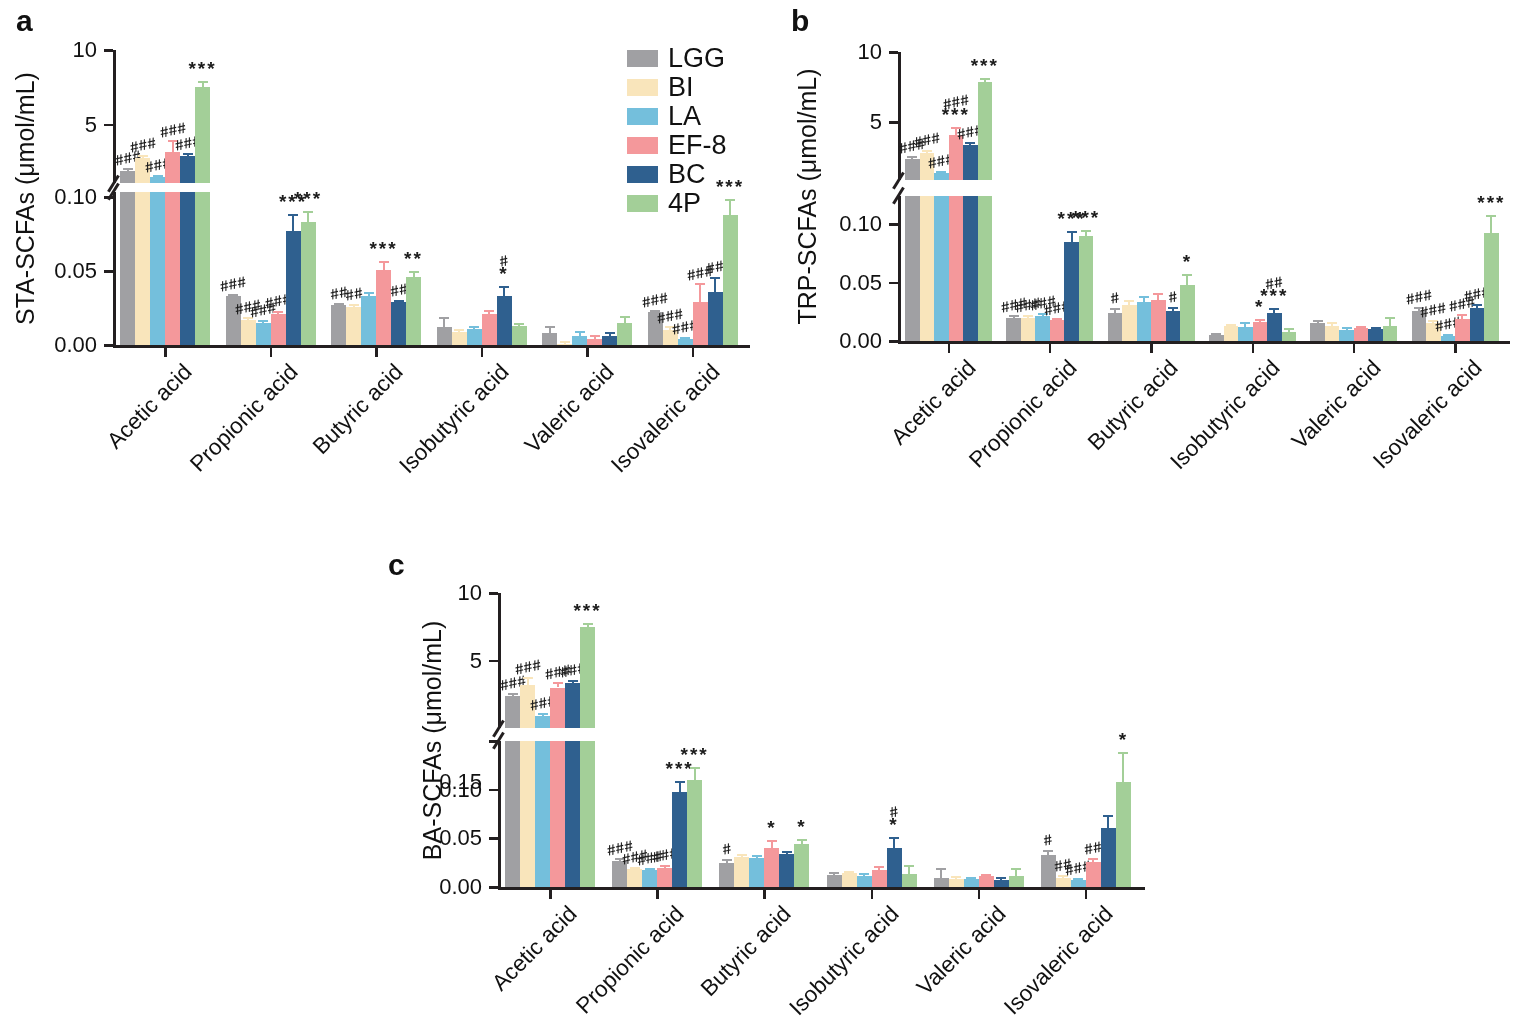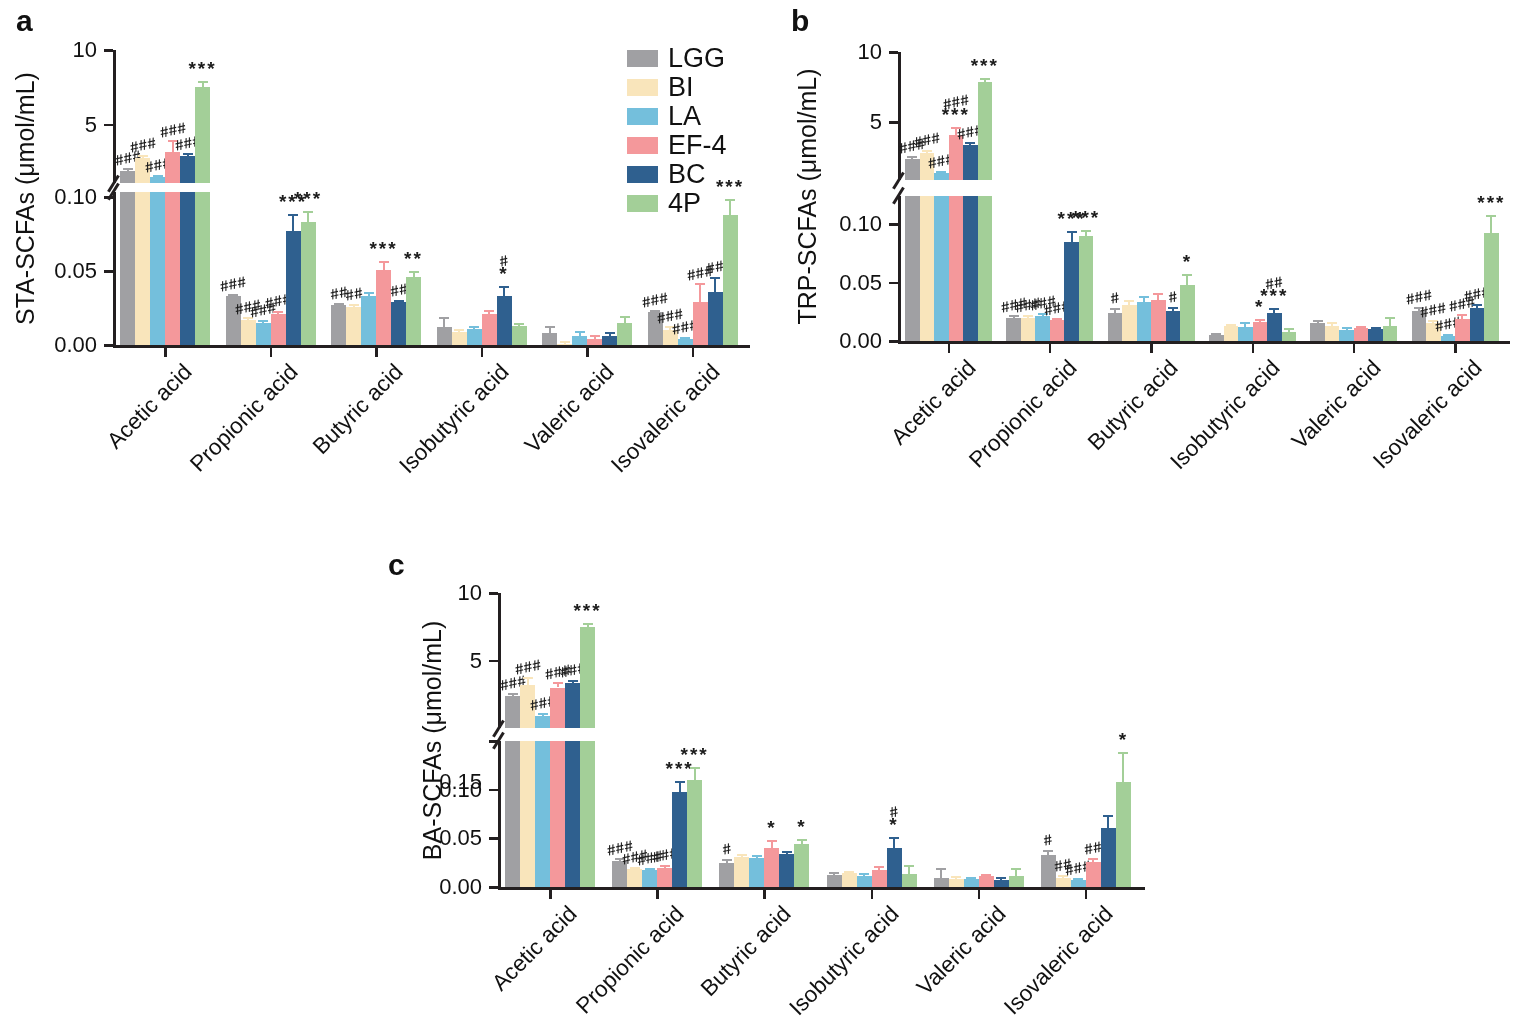--- a/index.html
+++ b/index.html
@@ -47,21 +47,21 @@
     <div class="lrow">
         <div class="lsw" style="background: rgb(249, 229, 187);"></div>
         <div class="llab">BI</div>
       </div>
     <div class="lrow">
         <div class="lsw" style="background: rgb(116, 191, 220);"></div>
         <div class="llab">LA</div>
       </div>
     <div class="lrow">
         <div class="lsw" style="background: rgb(244, 152, 155);"></div>
-        <div class="llab">EF-4</div>
+        <div class="llab">EF-8</div>
       </div>
     <div class="lrow">
         <div class="lsw" style="background: rgb(47, 96, 143);"></div>
         <div class="llab">BC</div>
       </div>
     <div class="lrow">
         <div class="lsw" style="background: rgb(163, 207, 152);"></div>
         <div class="llab">4P</div>
       </div>
   </div>

